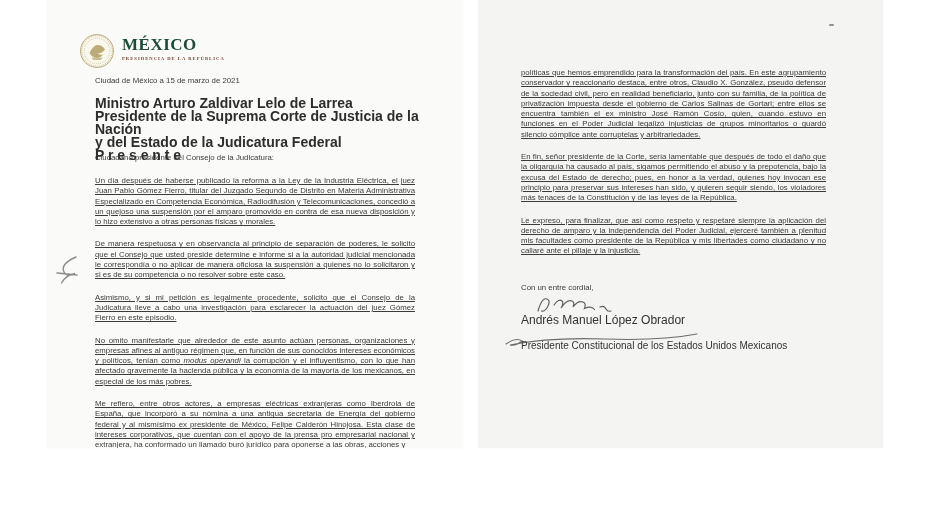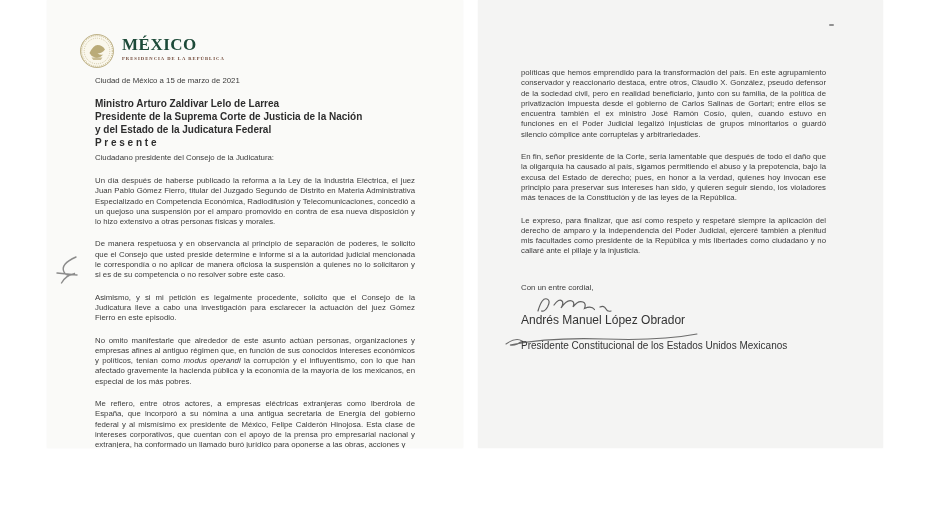--- a/index.html
+++ b/index.html
@@ -18,27 +18,27 @@
   .wordmark .brand{
     font-family:"Liberation Serif", serif;font-weight:bold;font-size:17px;
     color:#1d4a39;letter-spacing:0.5px;line-height:18px;
   }
   .wordmark .brand-sub{
     font-family:"Liberation Serif", serif;font-weight:bold;font-size:4.6px;
     color:#6d4434;letter-spacing:1.05px;margin-top:1.5px;white-space:nowrap;
   }
 
   .date-line{position:absolute;top:76px;left:48px;width:314px;font-size:7.8px;}
-  .addressee{position:absolute;top:97px;left:48px;font-size:10px;font-weight:bold;line-height:13px;color:#2d2d2d;}
+  .addressee{position:absolute;top:97px;left:48px;font-size:14px;font-weight:bold;line-height:13px;color:#2d2d2d;}
   .salutation{position:absolute;top:153px;left:48px;font-size:7.8px;text-align:right;}
 
   .letter-body{position:absolute;font-size:7.8px;line-height:10.3px;text-align:justify;color:#3b3b3b;}
   .body-p1{top:176px;left:48px;width:320px;}
   .body-p2{top:68px;left:43px;width:305px;}
-  .letter-body p{margin:0 0 12px 0;}
+  .letter-body p{margin:0 0 12px 0;text-decoration:underline;}
   .it{font-style:italic;}
 
   .margin-scribble{position:absolute;left:3px;top:251px;}
 
   .footer-url{
     position:absolute;left:34px;top:473px;
     font-family:"Liberation Serif", serif;font-style:italic;font-weight:bold;
     font-size:6.6px;letter-spacing:0.55px;color:#8b8266;
   }
   .deco-band{

